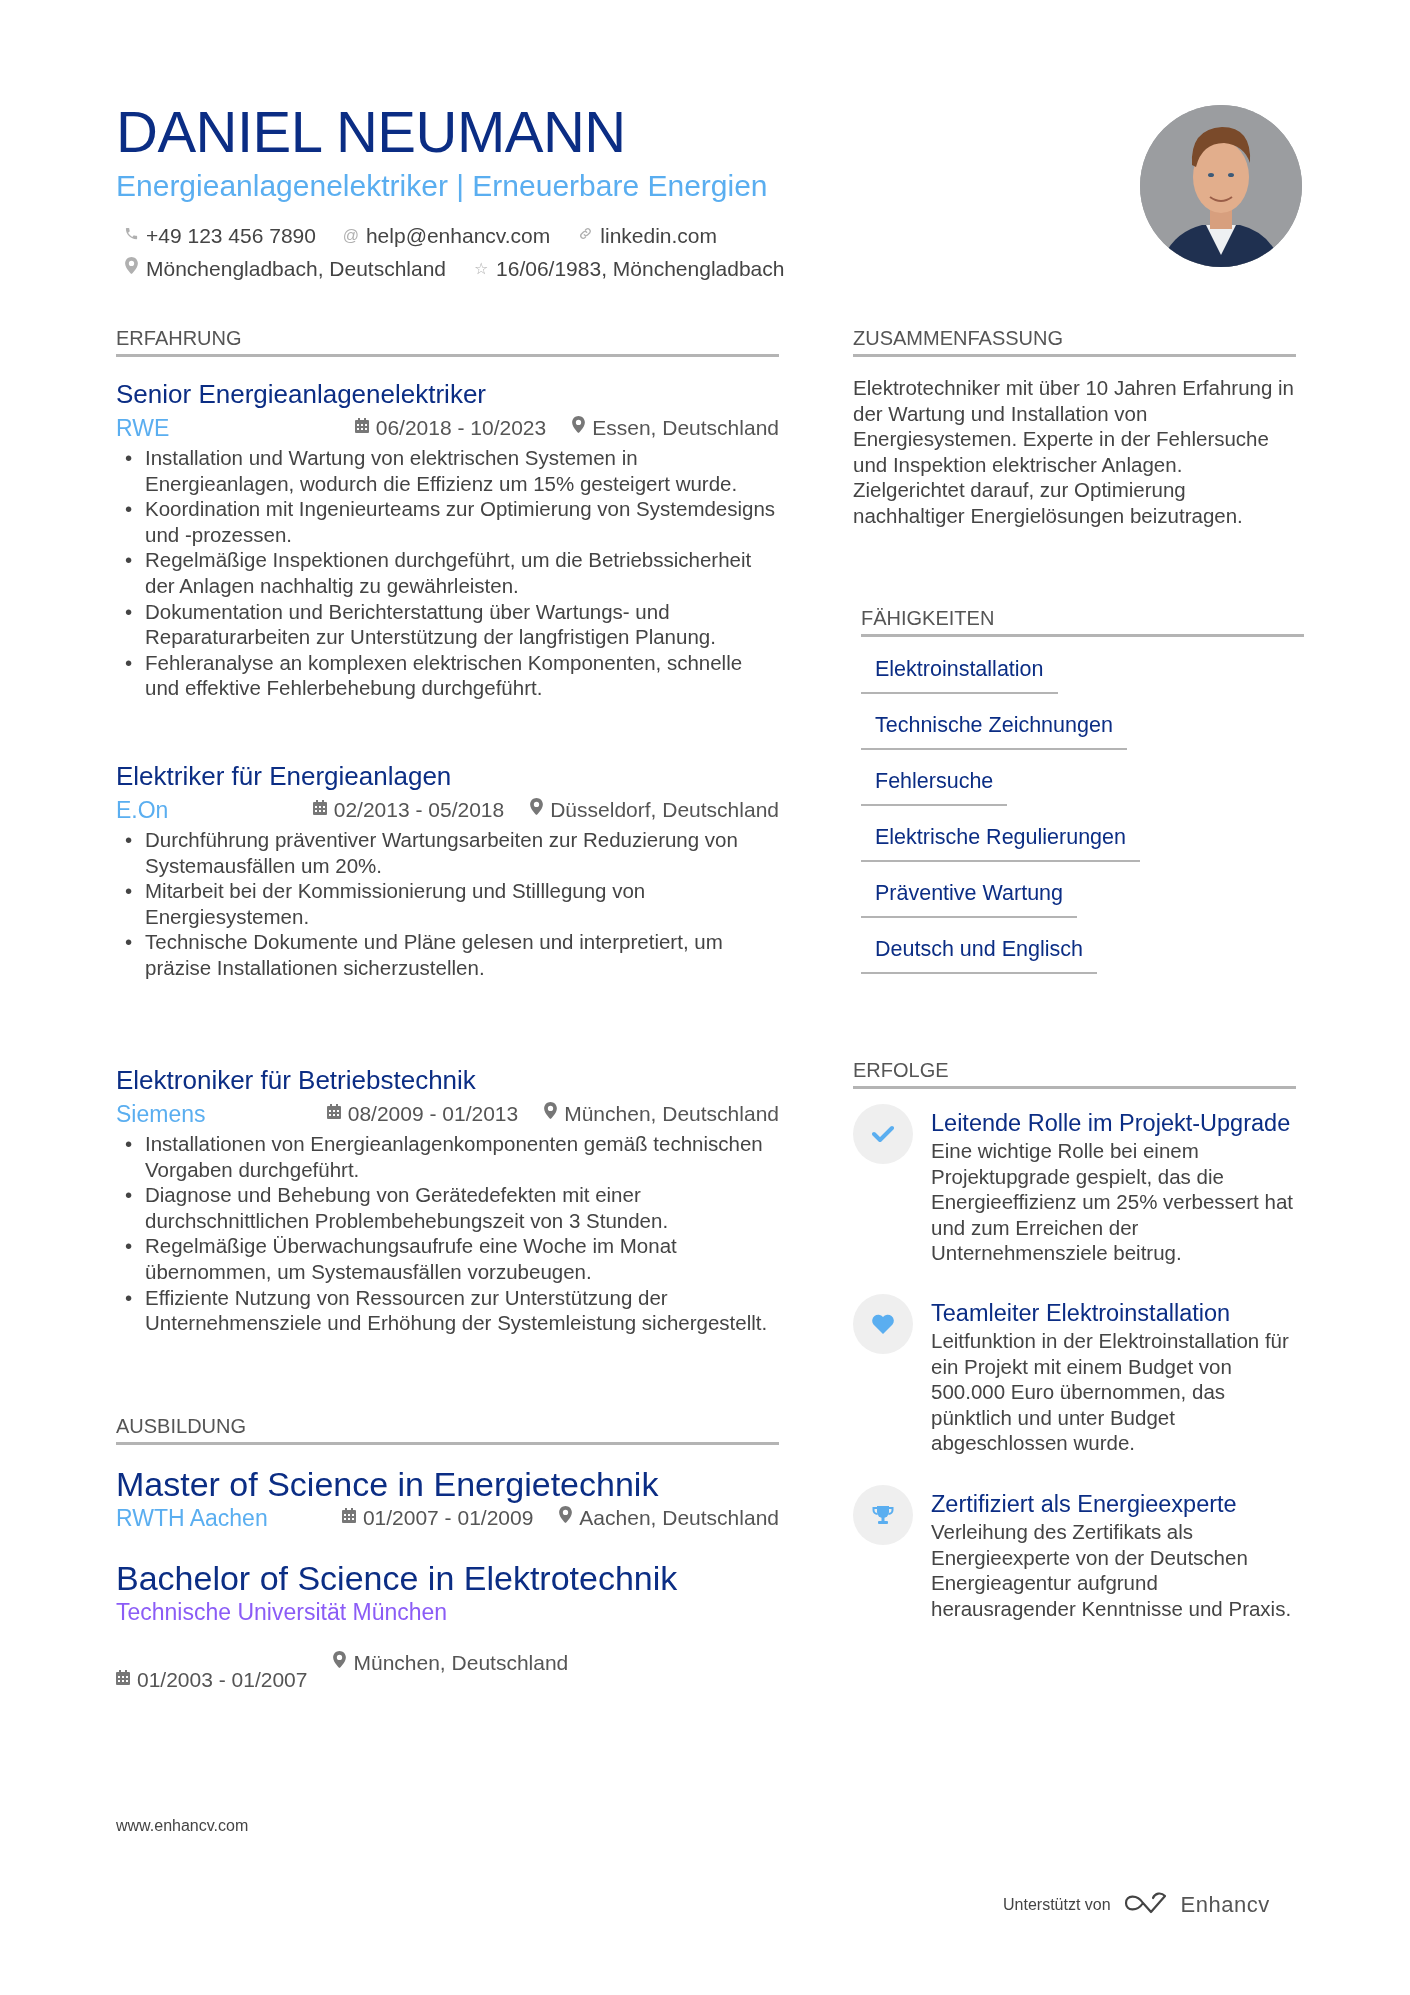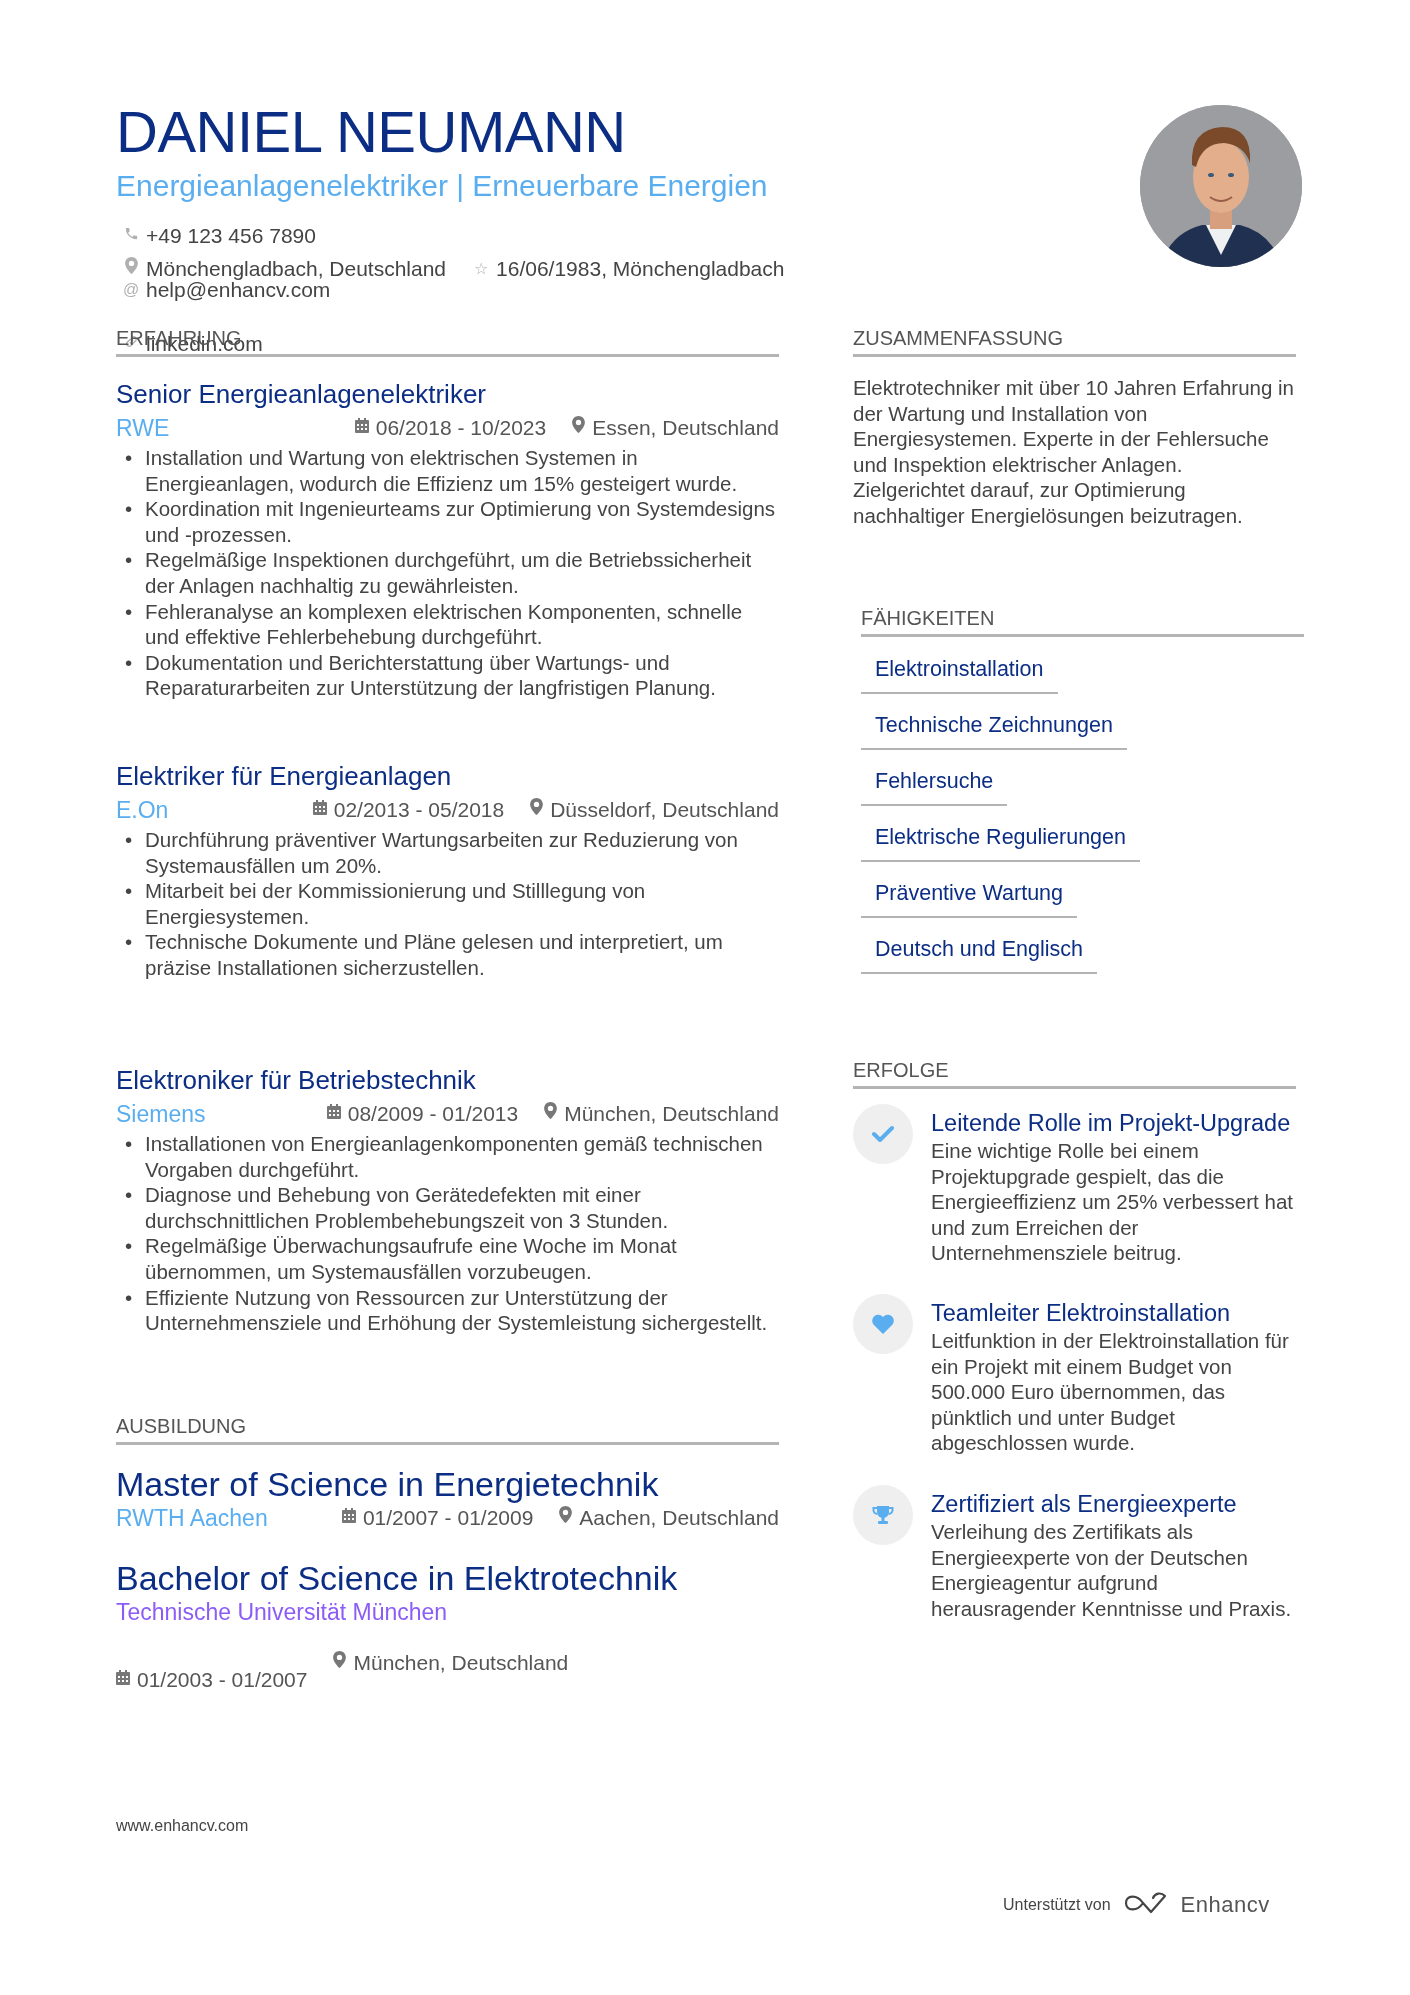--- a/index.html
+++ b/index.html
@@ -5,21 +5,21 @@
   * { box-sizing: border-box; margin: 0; padding: 0; }
   html, body { width: 1410px; height: 1995px; background: #ffffff; }
   body { position: relative; font-family: "Liberation Sans", "DejaVu Sans", sans-serif; color: #444444; overflow: hidden; }
 
   .abs { position: absolute; }
 
   
   .name { left: 116px; top: 100px; font-size: 58px; line-height: 64px; color: #0b2d84; letter-spacing: -0.5px; white-space: nowrap; }
   .subtitle { left: 116px; top: 168px; font-size: 30px; line-height: 36px; color: #5aaef0; white-space: nowrap; }
   .contact-row { left: 122px; font-size: 21px; line-height: 28px; color: #444; display: flex; gap: 26px; white-space: nowrap; }
-  .contact-row.r1 { top: 222px; flex-direction: column; }
+  .contact-row.r1 { top: 222px; }
   .contact-row.r2 { top: 255px; }
   .contact-item { display: flex; align-items: center; gap: 6px; }
   .ico { color: #b0b0b0; font-size: 16px; width: 18px; text-align: center; display: inline-block; }
   .photo { left: 1140px; top: 105px; width: 162px; height: 162px; border-radius: 50%; overflow: hidden; background: #9a9c9f; }
 
   
   .sec-head { font-size: 20px; line-height: 24px; color: #555; text-transform: uppercase; border-bottom: 3px solid #b4b4b4; padding-bottom: 4px; }
   .left-col { left: 116px; width: 663px; }
   .right-col { left: 853px; width: 443px; }
 
@@ -147,22 +147,22 @@
             </svg>
       </span>
           <span>Essen, Deutschland</span>
         </span>
     </span>
   </div>
   <ul class="bullets">
     <li>Installation und Wartung von elektrischen Systemen in Energieanlagen, wodurch die Effizienz um 15% gesteigert wurde.</li>
     <li>Koordination mit Ingenieurteams zur Optimierung von Systemdesigns und -prozessen.</li>
     <li>Regelmäßige Inspektionen durchgeführt, um die Betriebssicherheit der Anlagen nachhaltig zu gewährleisten.</li>
+    <li>Dokumentation und Berichterstattung über Wartungs- und Reparaturarbeiten zur Unterstützung der langfristigen Planung.</li>
     <li>Fehleranalyse an komplexen elektrischen Komponenten, schnelle und effektive Fehlerbehebung durchgeführt.</li>
-    <li>Dokumentation und Berichterstattung über Wartungs- und Reparaturarbeiten zur Unterstützung der langfristigen Planung.</li>
   </ul>
 </div>
 
 <div class="abs left-col" style="top:760px;">
   <div class="job-title">Elektriker für Energieanlagen</div>
   <div class="meta-row">
     <span class="company">E.On</span>
     <span class="meta-right">
       <span class="m">
           <span class="meta-ico">

